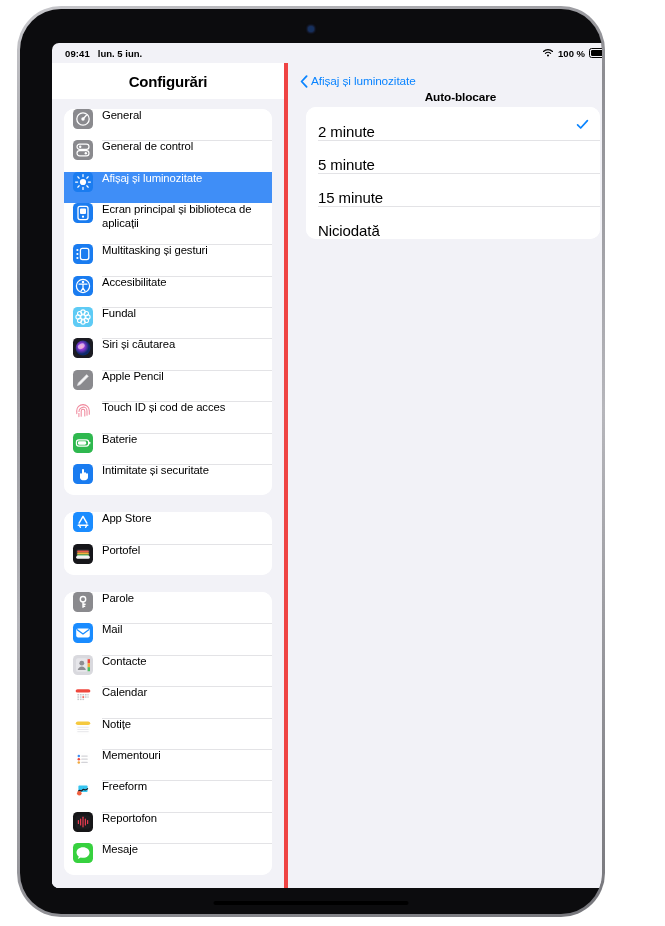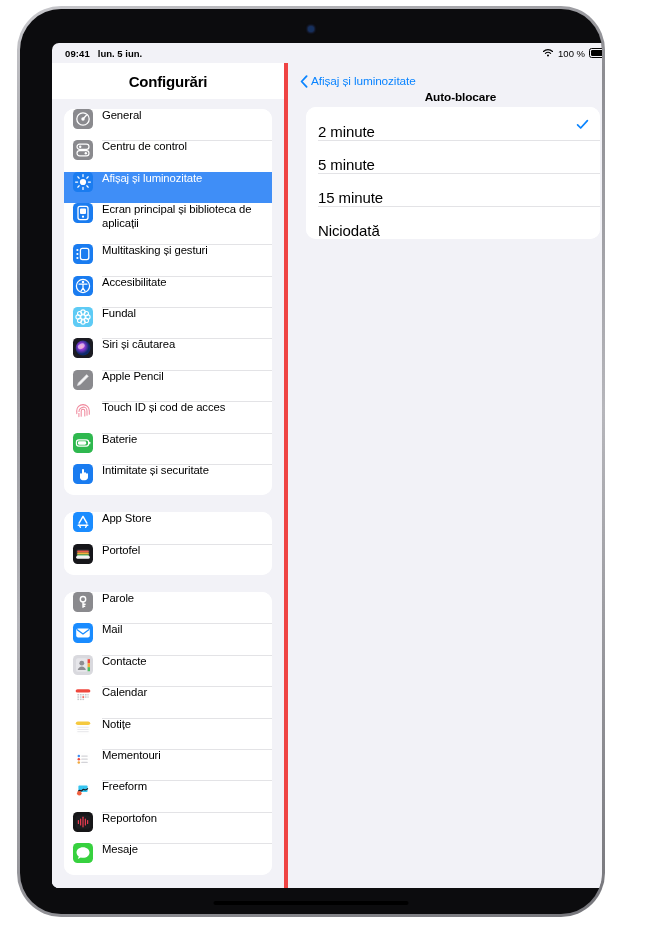--- a/index.html
+++ b/index.html
@@ -35,21 +35,21 @@
   
   .statusbar{
     height:20px; flex:0 0 20px; display:flex; align-items:center;
     padding:0 10px 0 13px; font-size:9.5px; font-weight:bold; color:#000;
     background:transparent;
   }
   .sb-left{ display:flex; align-items:center; gap:8px; }
   .sb-time{ font-size:9.5px; font-weight:bold; letter-spacing:.1px; }
   .sb-date{ font-size:9.5px; font-weight:bold; }
   .sb-right{ margin-left:auto; display:flex; align-items:center; gap:4px; }
-  .sb-pct{ font-size:9.5px; font-weight:normal; }
+  .sb-pct{ font-size:9.5px; font-weight:bold; }
   .wifi-ico{ width:12px; height:10px; display:block; }
   .batt{
     width:19px; height:9.5px; border:1.2px solid #000; border-radius:2.6px;
     position:relative; display:flex; align-items:center;
   }
   .batt::after{
     content:""; position:absolute; right:-3px; top:50%; transform:translateY(-50%);
     width:1.6px; height:3.6px; background:#000; border-radius:0 1px 1px 0;
   }
   .batt-fill{ height:5.6px; background:#000; border-radius:1.3px; margin:0 1.2px; width:15.2px; }
@@ -190,21 +190,21 @@
                   </div>
                   <div class="row">
                     <span class="ico" style="background: rgb(138, 138, 142);">
                       <svg viewBox="0 0 20 20" width="20" height="20">
                         <rect x="4" y="4.2" width="12" height="5.2" rx="2.6" fill="none" stroke="#fff" stroke-width="1.2"></rect>
                         <circle cx="7.2" cy="6.8" r="1.2" fill="#fff"></circle>
                         <rect x="4" y="10.6" width="12" height="5.2" rx="2.6" fill="none" stroke="#fff" stroke-width="1.2"></rect>
                         <circle cx="12.8" cy="13.2" r="1.2" fill="#fff"></circle>
                       </svg>
                     </span>
-                    <span class="row-label">Centru de control</span>
+                    <span class="row-label">General de control</span>
                   </div>
                   <div class="row selected">
                     <span class="ico" style="background: rgb(26, 124, 240);">
                       <svg viewBox="0 0 20 20" width="20" height="20">
                         <circle cx="10" cy="10" r="3.1" fill="#fff"></circle>
                         <g stroke="#fff" stroke-width="1.25" stroke-linecap="round">
                           <path d="M10 2.6v2M10 15.4v2M2.6 10h2M15.4 10h2M4.8 4.8l1.4 1.4M13.8 13.8l1.4 1.4M15.2 4.8l-1.4 1.4M6.2 13.8l-1.4 1.4"></path>
                         </g>
                       </svg>
                     </span>

